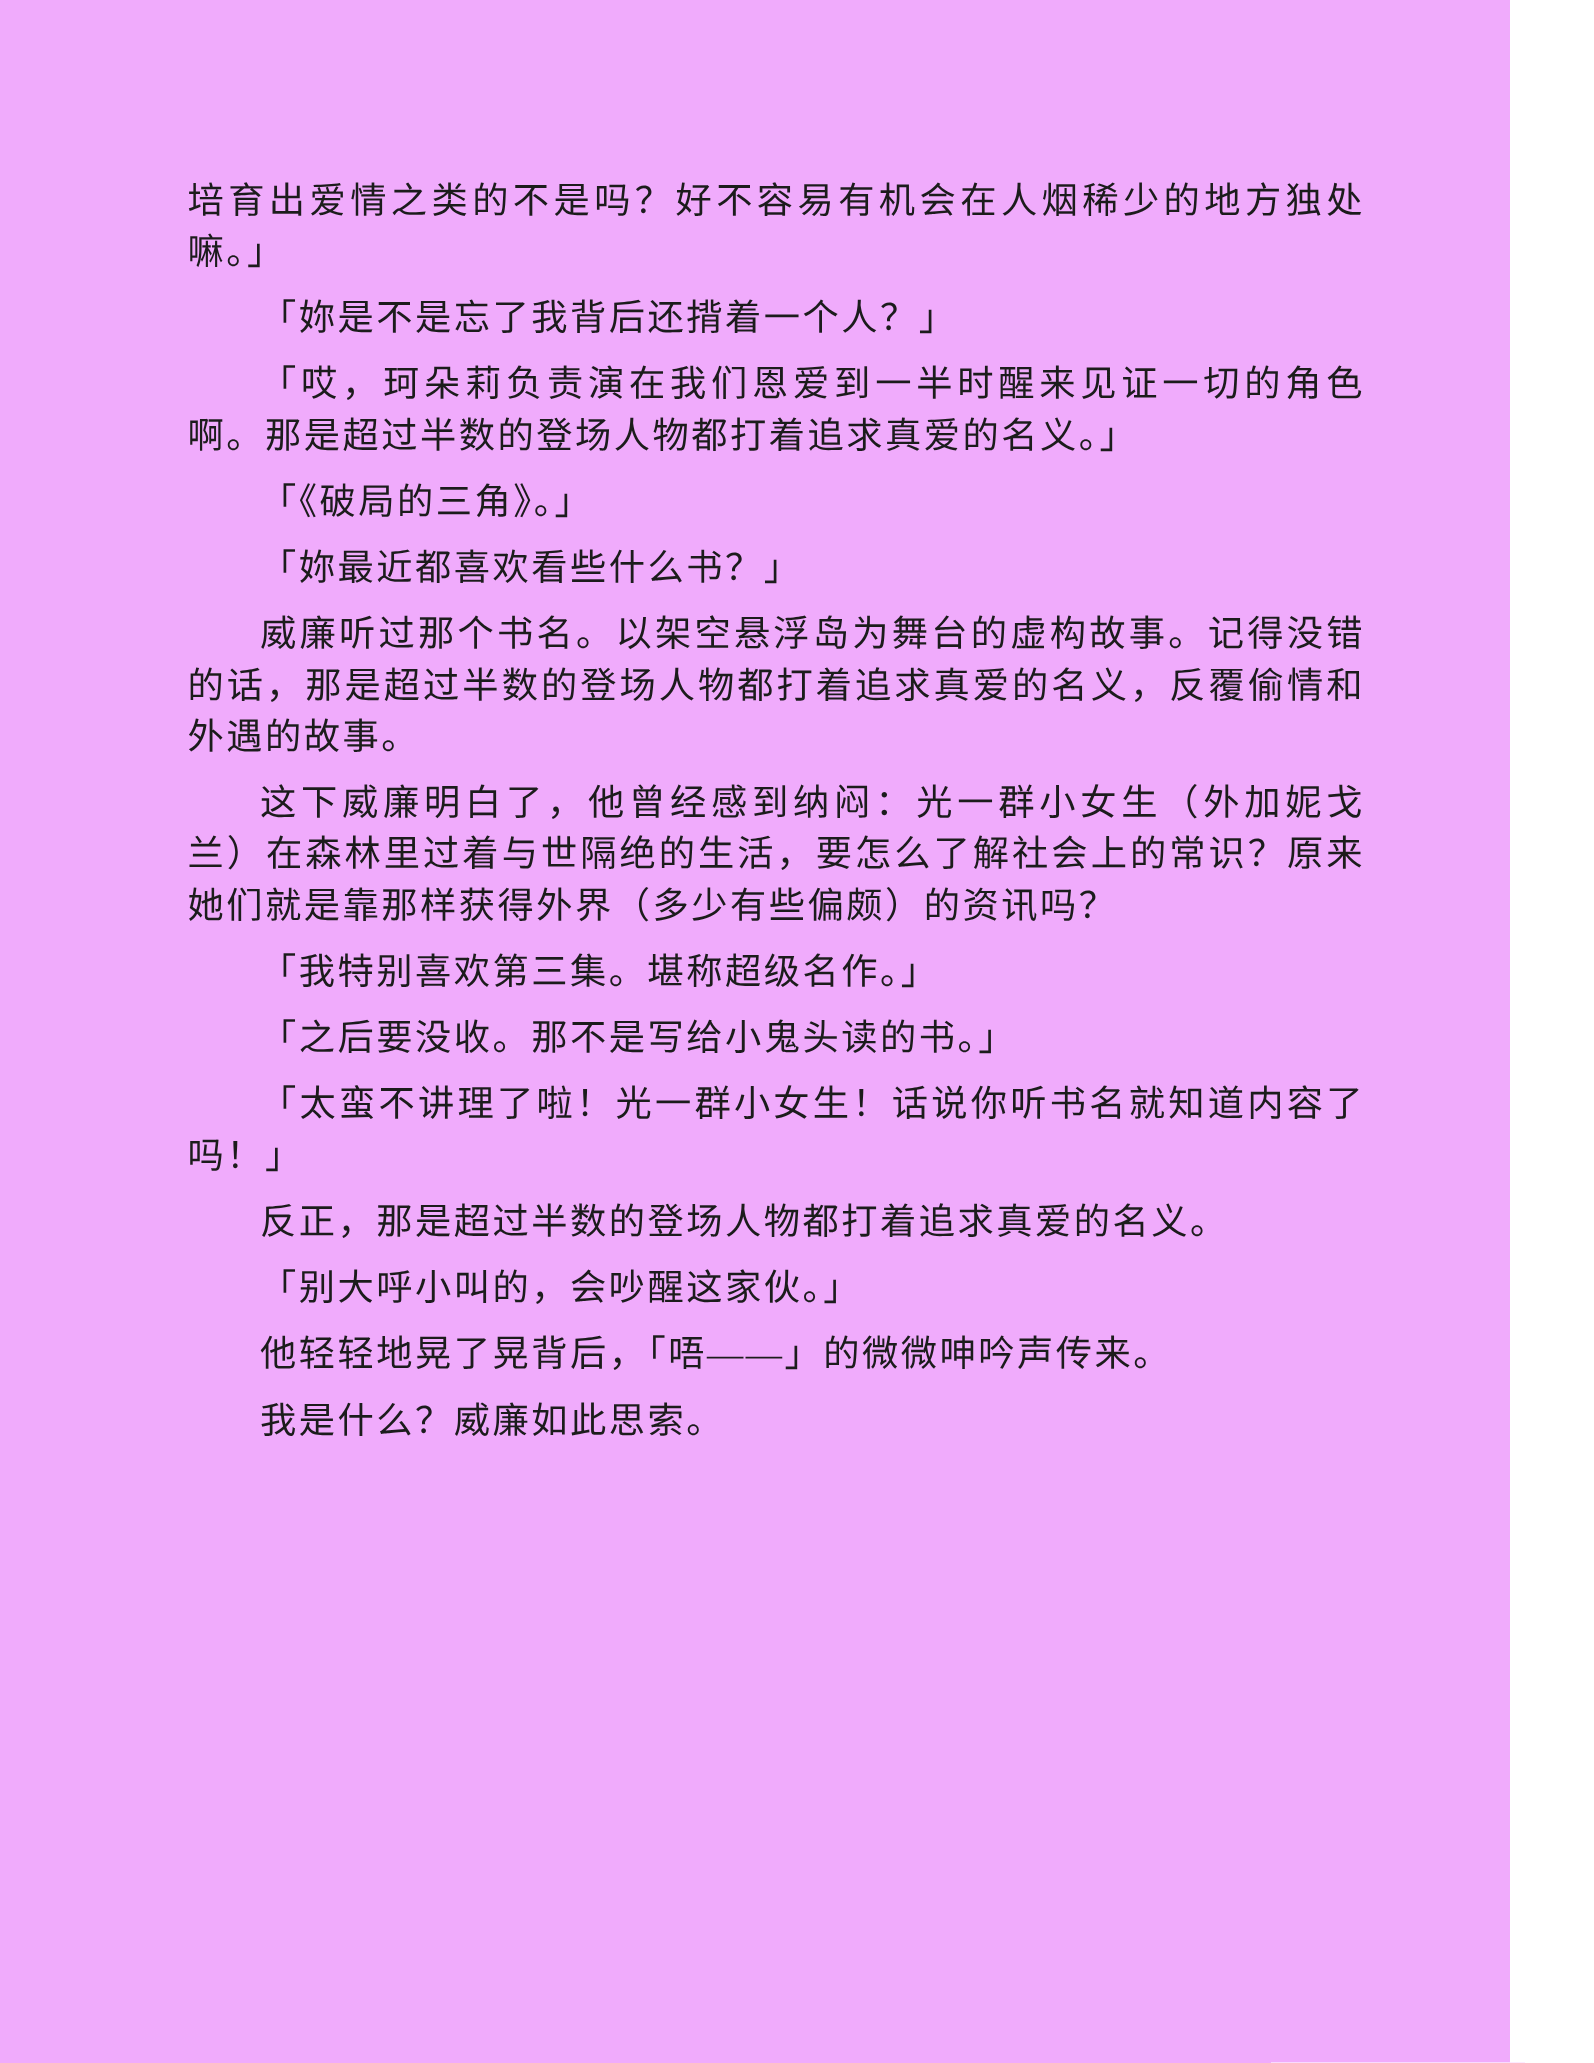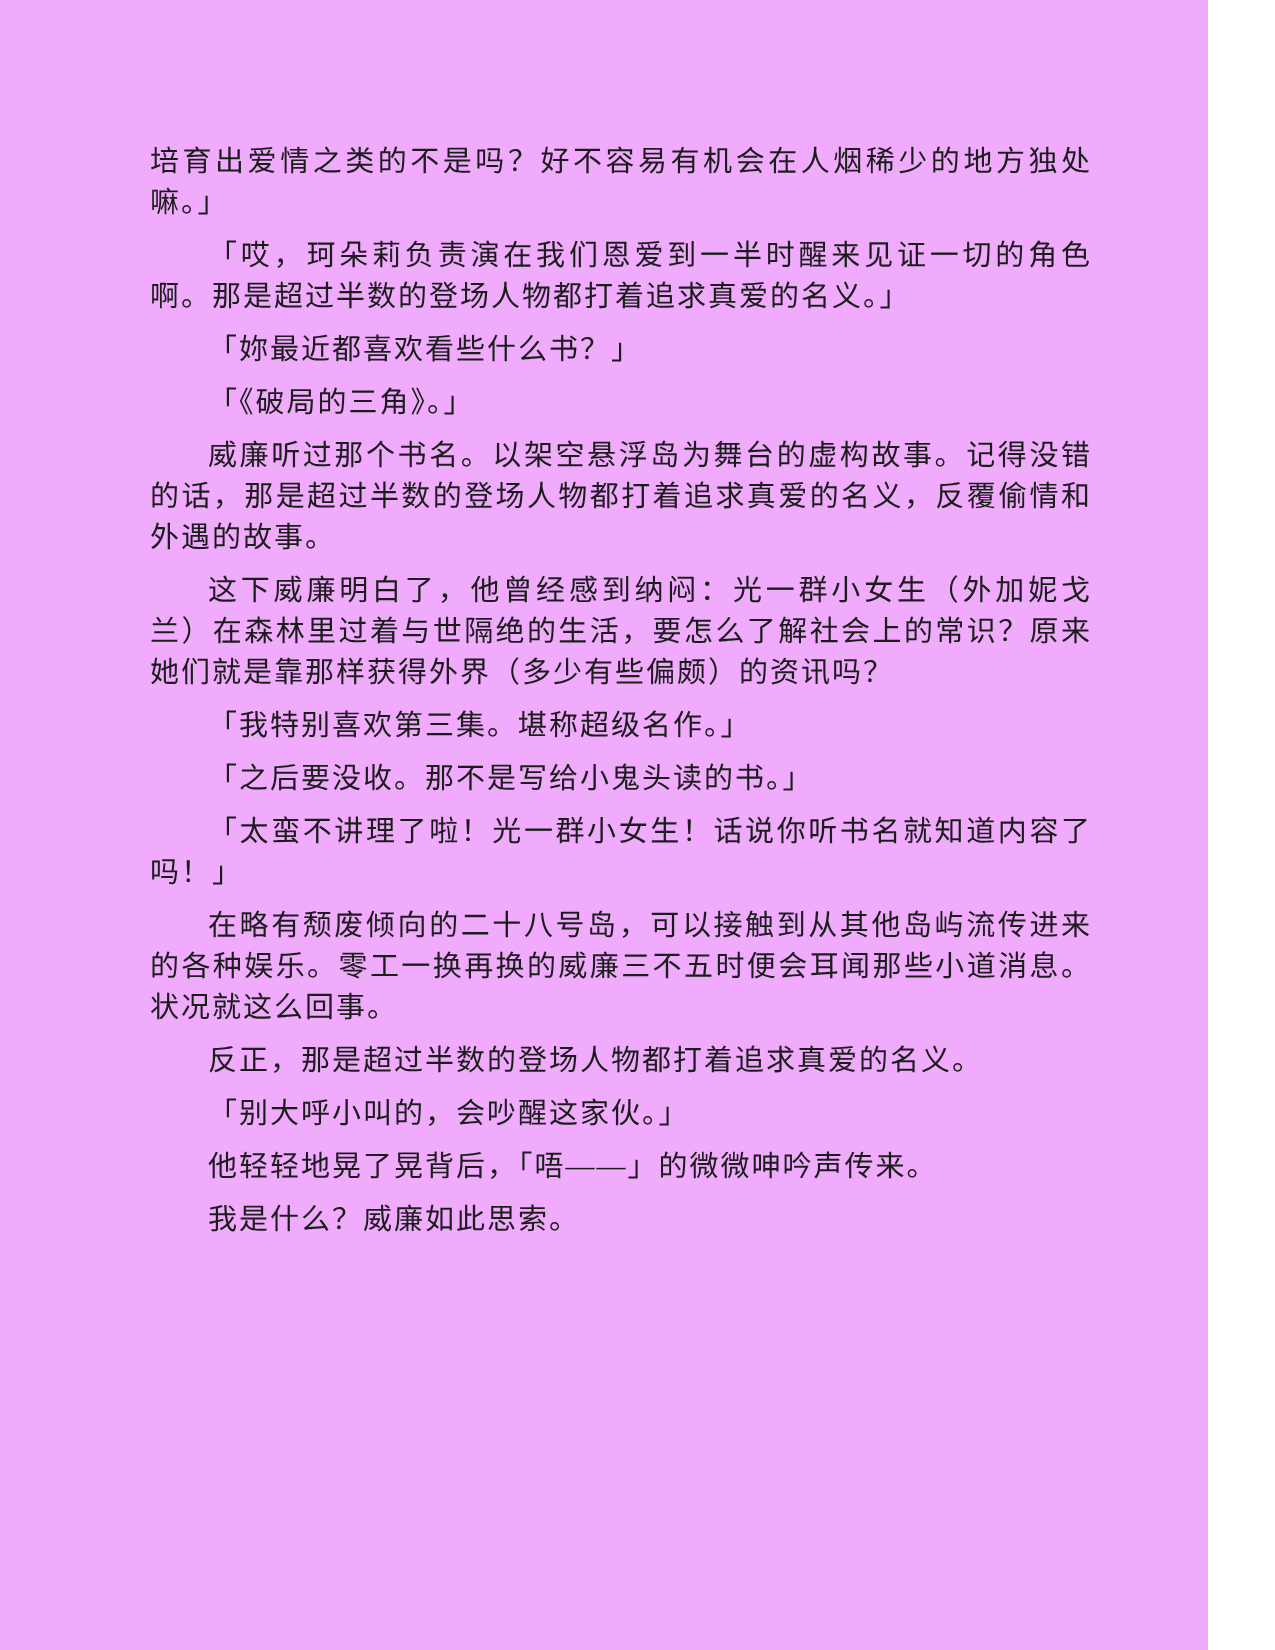--- a/index.html
+++ b/index.html
@@ -49,29 +49,29 @@
   }
 </style>
 </head>
 <body>
 
 <div class="page">
   <div class="text-block">
 
     <div id="before-heading">
         <p class="para">培育出爱情之类的不是吗？好不容易有机会在人烟稀少的地方独处嘛。」</p>
+        <p class="para indent">「妳是不是忘了我背后还揹着一个人？」</p>
         <p class="para indent">「哎，珂朵莉负责演在我们恩爱到一半时醒来见证一切的角色啊。那是超过半数的登场人物都打着追求真爱的名义。」</p>
+        <p class="para indent">「《破局的三角》。」</p>
         <p class="para indent">「妳最近都喜欢看些什么书？」</p>
-        <p class="para indent">「《破局的三角》。」</p>
         <p class="para indent">威廉听过那个书名。以架空悬浮岛为舞台的虚构故事。记得没错的话，那是超过半数的登场人物都打着追求真爱的名义，反覆偷情和外遇的故事。</p>
         <p class="para indent">这下威廉明白了，他曾经感到纳闷：光一群小女生（外加妮戈兰）在森林里过着与世隔绝的生活，要怎么了解社会上的常识？原来她们就是靠那样获得外界（多少有些偏颇）的资讯吗？</p>
         <p class="para indent">「我特别喜欢第三集。堪称超级名作。」</p>
         <p class="para indent">「之后要没收。那不是写给小鬼头读的书。」</p>
         <p class="para indent">「太蛮不讲理了啦！光一群小女生！话说你听书名就知道内容了吗！」</p>
-        <p class="para indent">在略有颓废倾向的二十八号岛，可以接触到从其他岛屿流传进来的各种娱乐。零工一换再换的威廉三不五时便会耳闻那些小道消息。状况就这么回事。</p>
         <p class="para indent">反正，那是超过半数的登场人物都打着追求真爱的名义。</p>
         <p class="para indent">「别大呼小叫的，会吵醒这家伙。」</p>
         <p class="para indent">他轻轻地晃了晃背后，「唔——」的微微呻吟声传来。</p>
       </div>
 
 
     <div id="after-heading">
         <p class="para indent">我是什么？威廉如此思索。</p>
       </div>
 

